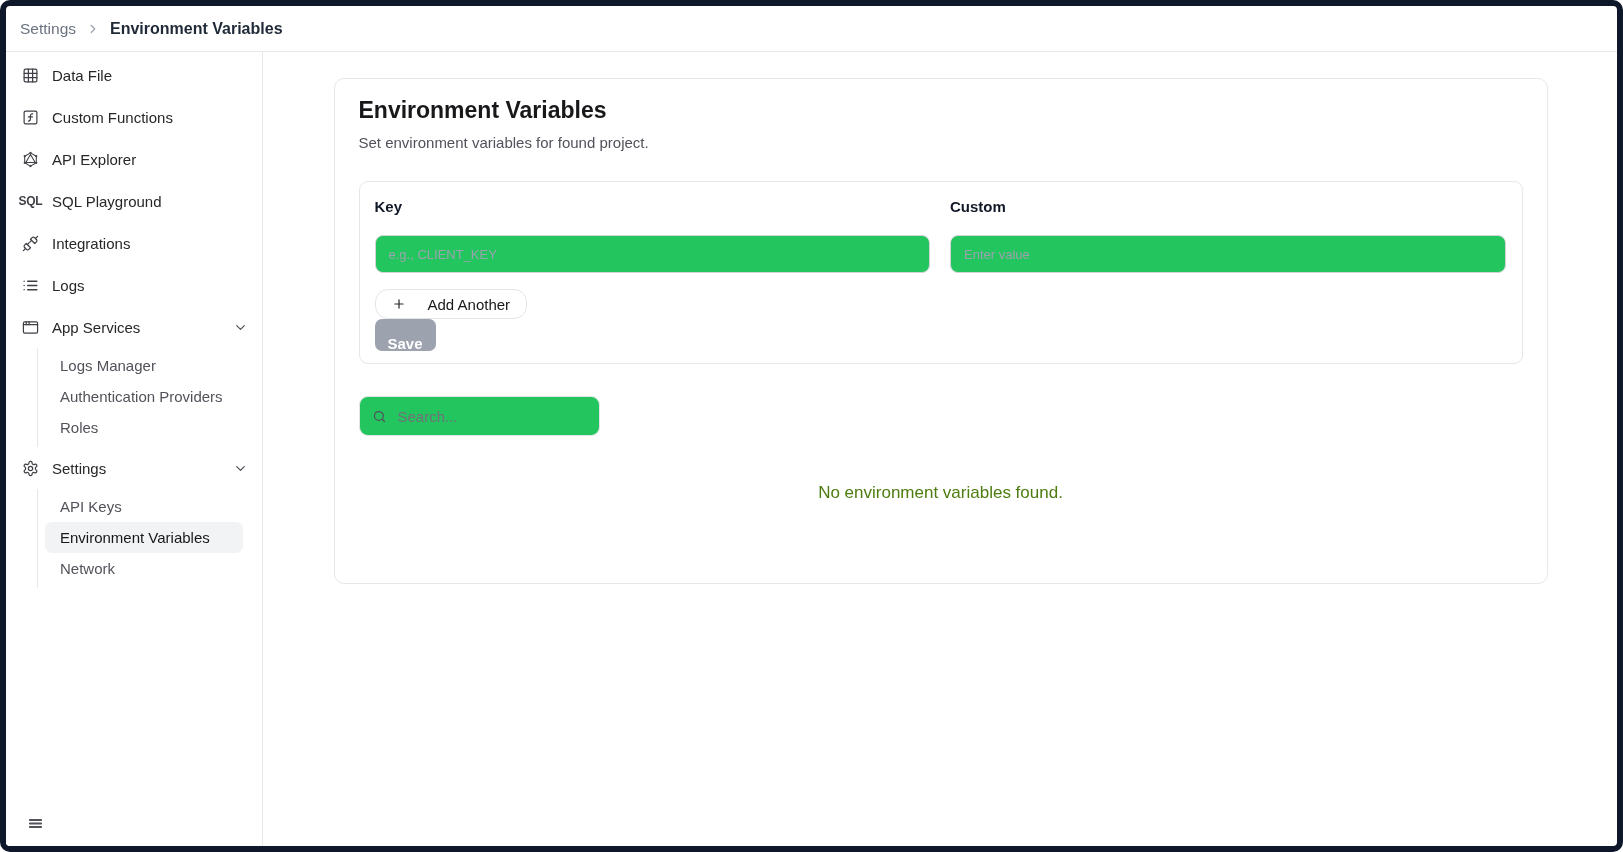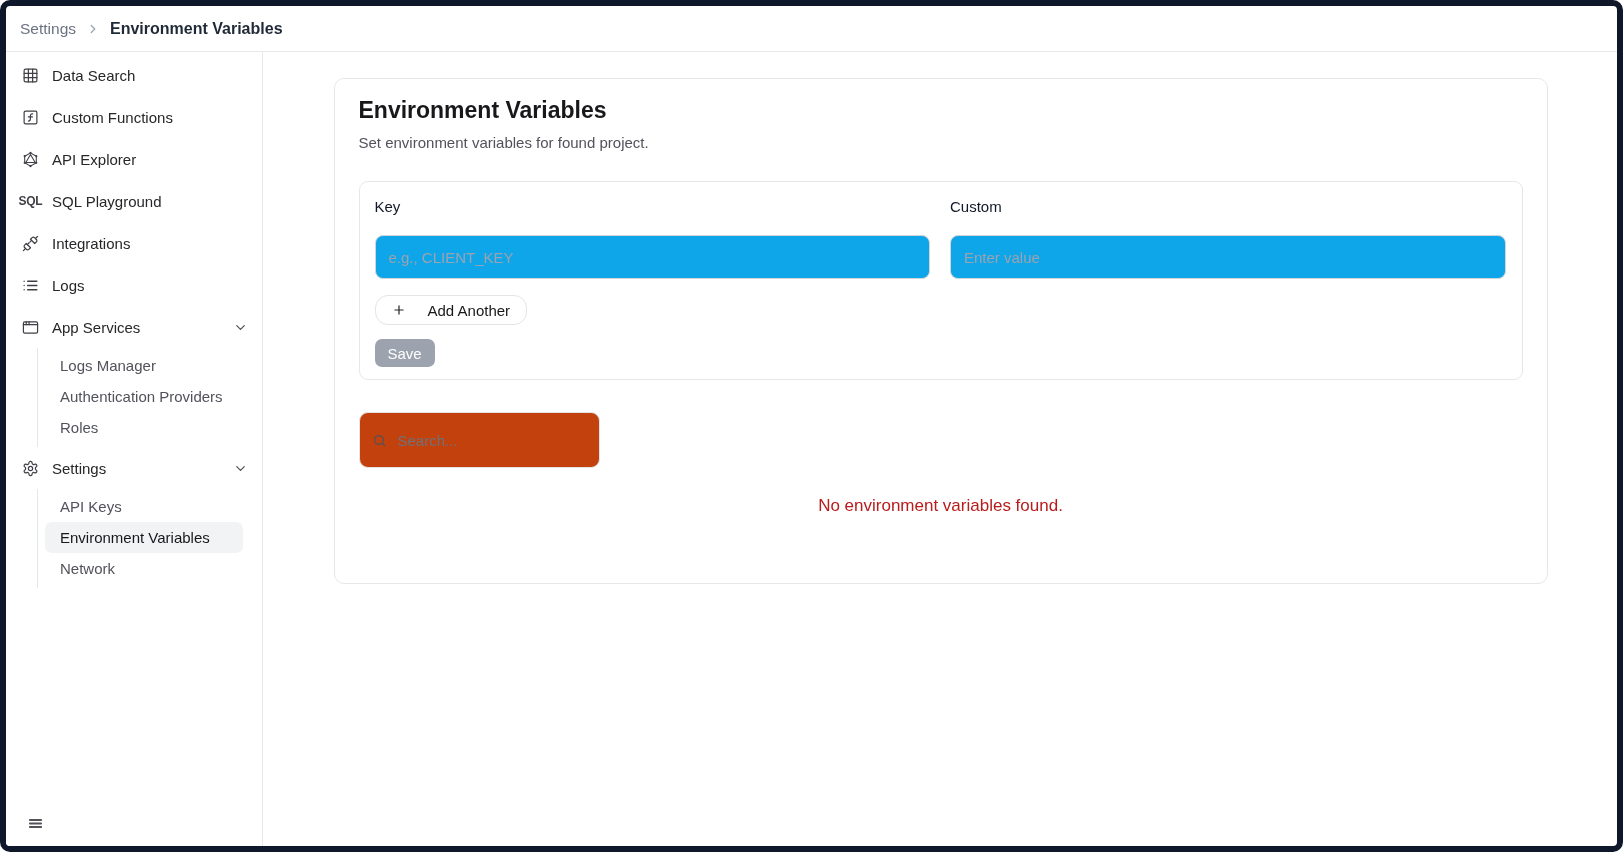--- a/index.html
+++ b/index.html
@@ -47,49 +47,49 @@
   
   .main { position:absolute; left:258px; top:46px; right:0; bottom:0; overflow:auto; }
   .card {
     width:1214px; height:506px; margin:26px auto;
     border:1px solid #e5e7eb; border-radius:10px; padding:18px 24px 24px;
   }
   .card-title { margin:0 0 10px; font-size:23px; font-weight:700; color:#18181b; }
   .card-subtitle { margin:0 0 30px; font-size:15px; color:#52525b; }
   .editor { border:1px solid #e5e7eb; border-radius:9px; padding:16px 16px 12px 15px; }
   .kv-grid { display:grid; grid-template-columns:1fr 1fr; column-gap:20px; }
-  .field-label { display:block; font-size:15px; font-weight:400; color:#111827; margin-bottom:20px; }
+  .field-label { display:block; font-size:15px; font-weight:700; color:#111827; margin-bottom:20px; }
   .field {
-    width:100%; height:44px; border:1px solid #d4d4d8; border-radius:8px;
-    padding:0 13px; font-size:15px; color:#18181b; background:#0ea5e9; outline:none;
+    width:100%; height:38px; border:1px solid #d4d4d8; border-radius:8px;
+    padding:0 13px; font-size:13px; color:#18181b; background:#22c55e; outline:none;
     font-family:"Liberation Sans", sans-serif;
   }
   .field::placeholder { color:#9ca3af; }
   .add-btn {
     margin-top:16px; height:30px; padding:0 16px; display:inline-flex; align-items:center; gap:22px;
     background:#fff; border:1px solid #e4e4e7; border-radius:13px;
     font-size:15px; color:#18181b; cursor:pointer; font-family:"Liberation Sans", sans-serif;
   }
   .add-btn svg { width:14px; height:14px; color:#27272a; }
   .save-btn {
-    display:block; margin-top:14px; height:28px; padding:5px 13px;
+    display:block; height:28px; padding:16px 13px;
     background:#9ca3af; color:#fff; border:none; border-radius:7px;
-    font-size:15px; font-weight:400; cursor:pointer; font-family:"Liberation Sans", sans-serif;
+    font-size:15px; font-weight:700; cursor:pointer; font-family:"Liberation Sans", sans-serif;
   }
   .search-box {
-    margin-top:32px; width:241px; height:56px; border:1px solid #e4e4e7; border-radius:9px;
-    display:flex; align-items:center; gap:9px; padding:0 12px; background:#c2410c;
+    margin-top:32px; width:241px; height:40px; border:1px solid #e4e4e7; border-radius:9px;
+    display:flex; align-items:center; gap:9px; padding:0 12px; background:#22c55e;
   }
   .search-box svg { width:15px; height:15px; color:#52525b; flex:none; }
   .search-input {
     border:none; outline:none; flex:1; font-size:15px; color:#18181b; background:transparent;
     font-family:"Liberation Sans", sans-serif;
   }
   .search-input::placeholder { color:#71717a; }
-  .empty { margin-top:28px; text-align:center; font-size:17px; color:#b91c1c; }
+  .empty { margin-top:47px; text-align:center; font-size:17px; color:#4d7c0f; }
 </style>
 </head>
 <body>
 
 <div class="page">
 
   <header class="topbar">
     <span class="crumb-parent">Settings</span>
     <span class="crumb-sep">
       <svg viewBox="0 0 24 24" fill="none" stroke="currentColor" stroke-width="2.2" stroke-linecap="round" stroke-linejoin="round">
@@ -101,21 +101,21 @@
 
   <nav class="sidebar">
 
     <div class="nav-item">
       <span class="ic">
         <svg viewBox="0 0 24 24" fill="none" stroke="currentColor" stroke-width="1.7" stroke-linecap="round" stroke-linejoin="round">
             <rect x="3" y="3" width="18" height="18" rx="2"></rect>
             <path d="M3 9h18M3 15h18M9 3v18M15 3v18"></path>
           </svg>
       </span>
-      <span>Data Search</span>
+      <span>Data File</span>
     </div>
 
     <div class="nav-item">
       <span class="ic">
         <svg viewBox="0 0 24 24" fill="none" stroke="currentColor" stroke-width="1.7" stroke-linecap="round" stroke-linejoin="round">
             <rect x="3" y="3" width="18" height="18" rx="2"></rect>
             <path d="M9 17c2 0 2.8-1 2.8-2.8V10c0-2 1.2-3.3 3.2-3"></path>
             <path d="M9 11.2h5.7"></path>
           </svg>
       </span>

